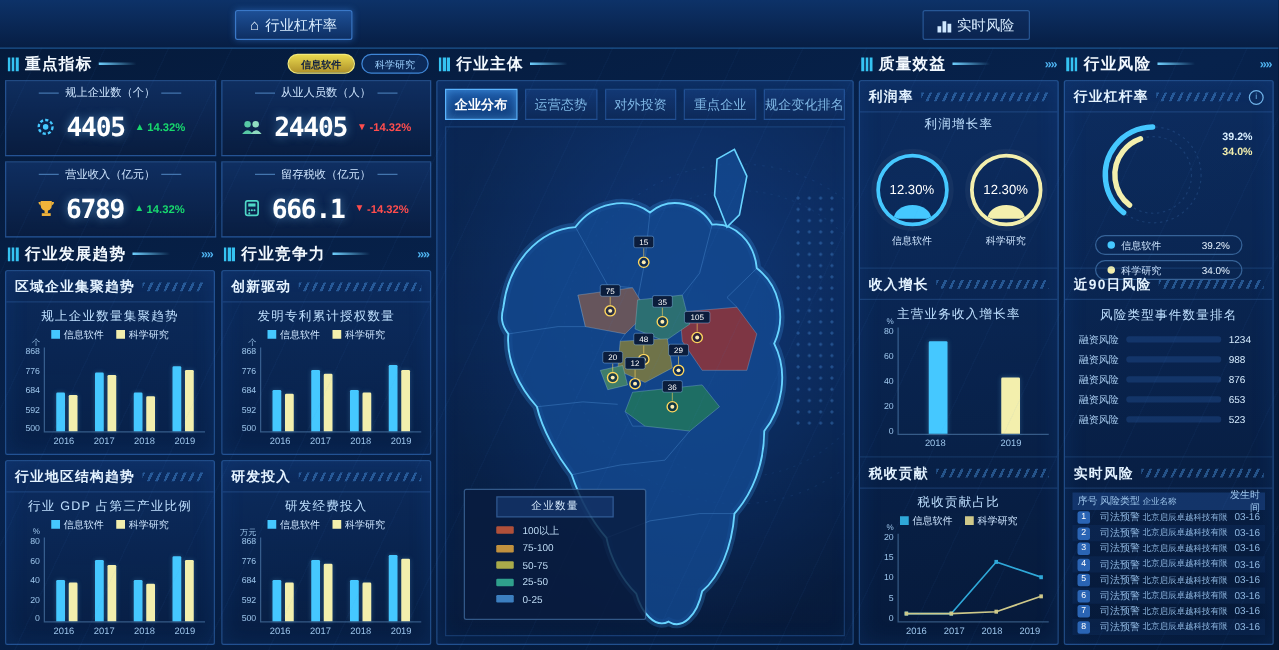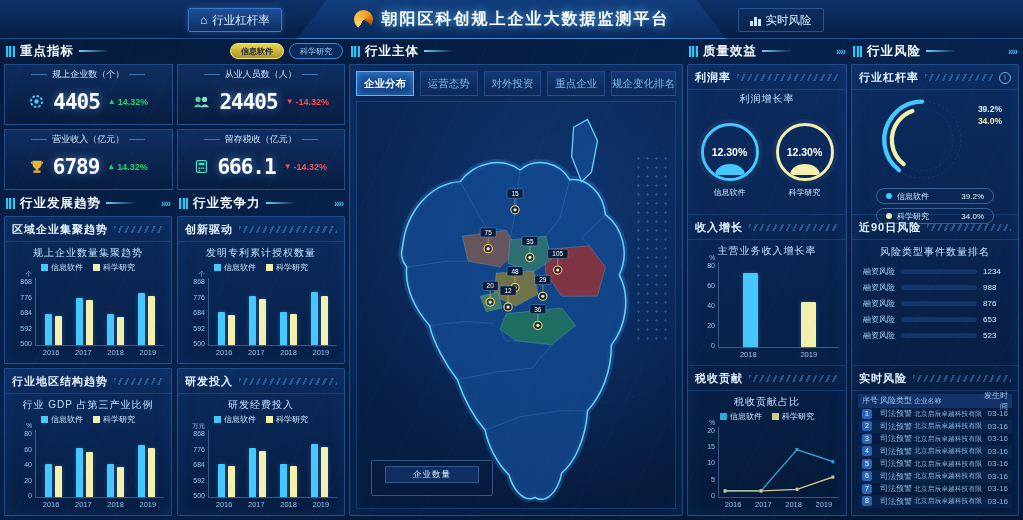--- a/index.html
+++ b/index.html
@@ -89,36 +89,36 @@
   .main-box{flex:1;display:flex;flex-direction:column;min-height:0;}
   .tabs{display:flex;gap:6px;padding:6px 6px 5px;flex:0 0 auto;}
   .tab{flex:1;text-align:center;font-size:10.5px;color:#7fb8e6;padding:4.5px 0;cursor:pointer;white-space:nowrap;
     background:linear-gradient(180deg,rgba(26,70,140,.5),rgba(14,40,88,.5));border:1px solid rgba(62,130,215,.35);}
   .tab.active{color:#ffffff;font-weight:bold;background:linear-gradient(180deg,#1c5aa8,#0e3a78);
     border:1px solid #5ab4ff;box-shadow:inset 0 0 8px rgba(90,180,255,.55);}
   .map-wrap{position:relative;flex:1;margin:0 6px 6px;min-height:0;border:1px solid rgba(62,130,215,.28);
     background:radial-gradient(ellipse at 62% 38%,rgba(24,80,170,.4),rgba(6,22,48,.15) 72%);}
   .dots{position:absolute;right:5px;top:52px;width:36px;height:190px;opacity:.55;pointer-events:none;
     background-image:radial-gradient(rgba(90,170,255,.55) 1px,transparent 1.4px);background-size:9px 9px;}
-  .map-legend{position:absolute;left:14px;bottom:12px;width:94px;padding:5px 13px 7px;z-index:3;
+  .map-legend{position:absolute;left:14px;bottom:12px;width:94px;padding:5px 25px 7px;z-index:3;
     background:rgba(9,28,62,.8);border:1px solid rgba(120,190,255,.38);border-radius:2px;}
   .ml-title{text-align:center;font-size:8.5px;color:#d8ecff;border:1px solid rgba(120,190,255,.3);
     background:rgba(26,66,130,.5);margin-bottom:5px;padding:1.5px 0;letter-spacing:1px;}
   .ml-item{display:flex;align-items:center;gap:7px;margin:4.5px 0;}
   .ml-sw{width:14px;height:6px;border-radius:1px;flex:0 0 auto;}
   .ml-lb{font-size:8px;color:#bcd9f2;white-space:nowrap;}
   
   .col-box{flex:1;display:flex;flex-direction:column;min-height:0;}
   .sec{flex:1;display:flex;flex-direction:column;min-height:0;}
   .sec + .sec{border-top:1px solid rgba(80,150,230,.18);}
   .gauges{flex:1;display:flex;justify-content:space-around;align-items:center;padding:2px 4px;}
   .pg-wrap{display:flex;flex-direction:column;align-items:center;gap:6px;}
   .pg{width:52px;height:52px;border-radius:50%;position:relative;display:flex;align-items:center;justify-content:center;
     overflow:hidden;box-shadow:0 0 0 4px rgba(255,255,255,.045);}
-  .pg-v{font-size:10.5px;font-weight:bold;color:#ffffff;z-index:2;}
+  .pg-v{font-size:10.5px;font-weight:normal;color:#ffffff;z-index:2;}
   .pg-mound{position:absolute;bottom:3px;left:50%;transform:translateX(-50%);width:30px;height:11px;
     border-radius:50% 50% 0 0 / 100% 100% 0 0;}
   .pg-label{font-size:8px;color:#cfe6ff;}
   .lev{position:relative;height:92px;margin:2px 6px 0;flex:0 0 auto;}
   .lev-vals{position:absolute;right:10px;top:12px;display:flex;flex-direction:column;gap:2px;font-size:8.5px;font-weight:bold;}
   .lev-vals span:nth-child(1){color:#d9efff;}
   .lev-vals span:nth-child(2){color:#f3efad;}
   .lev-legend{display:flex;flex-direction:column;align-items:center;gap:4px;padding:4px 0 6px;}
   .lv-pill{display:flex;align-items:center;gap:5px;border:1px solid rgba(120,190,255,.4);border-radius:9px;
     padding:1.5px 9px;font-size:8px;color:#cfe6ff;width:98px;cursor:default;}
@@ -143,24 +143,20 @@
 </style>
 </head>
 <body>
 
 <div class="dashboard">
 
   <header class="topbar">
     <div class="nav-btn nav-left">
       <span class="home-glyph">⌂</span>
       <span>行业杠杆率</span>
-    </div>
-    <div class="title-wrap">
-      <span class="logo"></span>
-      <span class="h-title">朝阳区科创规上企业大数据监测平台</span>
     </div>
     <div class="nav-btn nav-right">
       <span class="bars-ic">
           <i></i>
           <i></i>
           <i></i>
         </span>
       <span>实时风险</span>
     </div>
   </header>
@@ -615,20 +611,42 @@
                 <text y="-14.2" text-anchor="middle" font-size="6.5" fill="#ffffff">36</text>
                 <line y1="-11.5" y2="-5" stroke="rgba(255,215,94,.6)" stroke-width=".8"></line>
                 <circle r="4.2" fill="rgba(8,24,52,.65)" stroke="#ffd75e" stroke-width="1.1"></circle>
                 <circle r="1.6" fill="#ffecb0"></circle>
               </g>
             </g>
         </svg>
         <div class="dots"></div>
         <div class="map-legend">
           <div class="ml-title">企业数量</div>
+          <div id="ml-items">
+              <div class="ml-item">
+                <span class="ml-sw" style="background: rgb(176, 80, 58);"></span>
+                <span class="ml-lb">100以上</span>
+              </div>
+              <div class="ml-item">
+                <span class="ml-sw" style="background: rgb(193, 145, 63);"></span>
+                <span class="ml-lb">75-100</span>
+              </div>
+              <div class="ml-item">
+                <span class="ml-sw" style="background: rgb(169, 171, 74);"></span>
+                <span class="ml-lb">50-75</span>
+              </div>
+              <div class="ml-item">
+                <span class="ml-sw" style="background: rgb(47, 160, 140);"></span>
+                <span class="ml-lb">25-50</span>
+              </div>
+              <div class="ml-item">
+                <span class="ml-sw" style="background: rgb(60, 127, 192);"></span>
+                <span class="ml-lb">0-25</span>
+              </div>
+            </div>
         </div>
       </div>
     </div>
   </section>
 
   <section class="panel" id="quality">
     <div class="phead">
       <span class="ph-bars"></span>
       <span class="ph-title">质量效益</span>
       <span class="ph-dash"></span>

